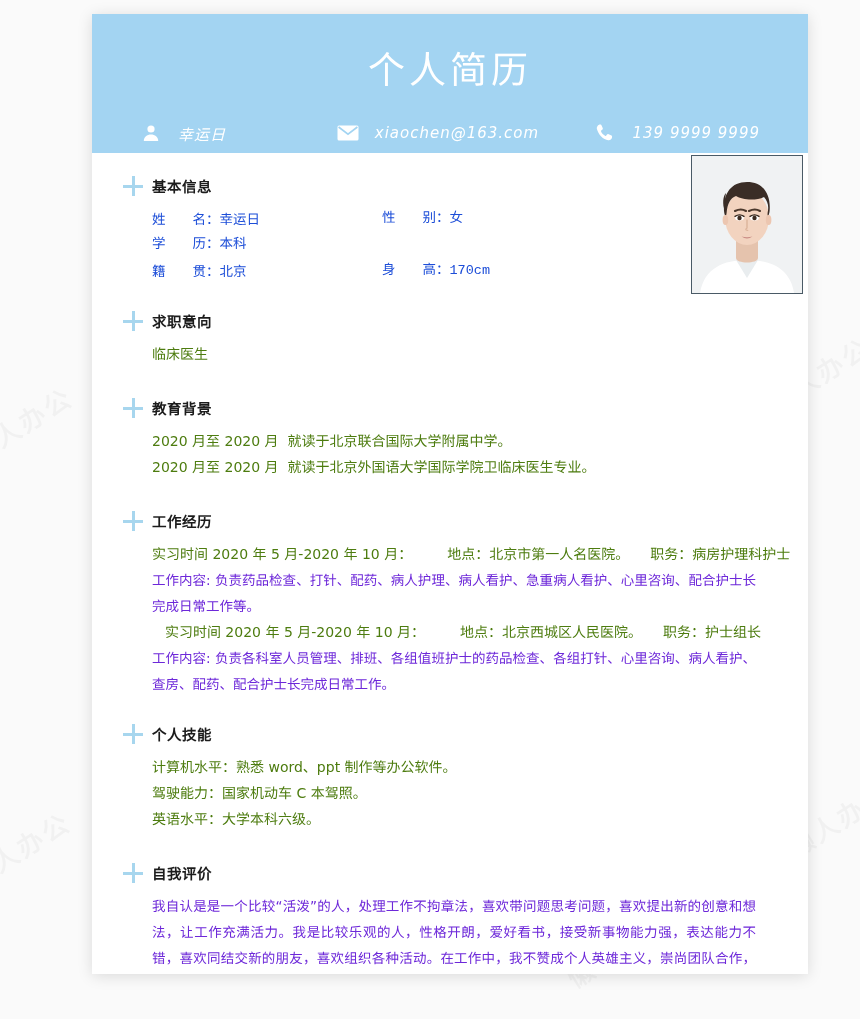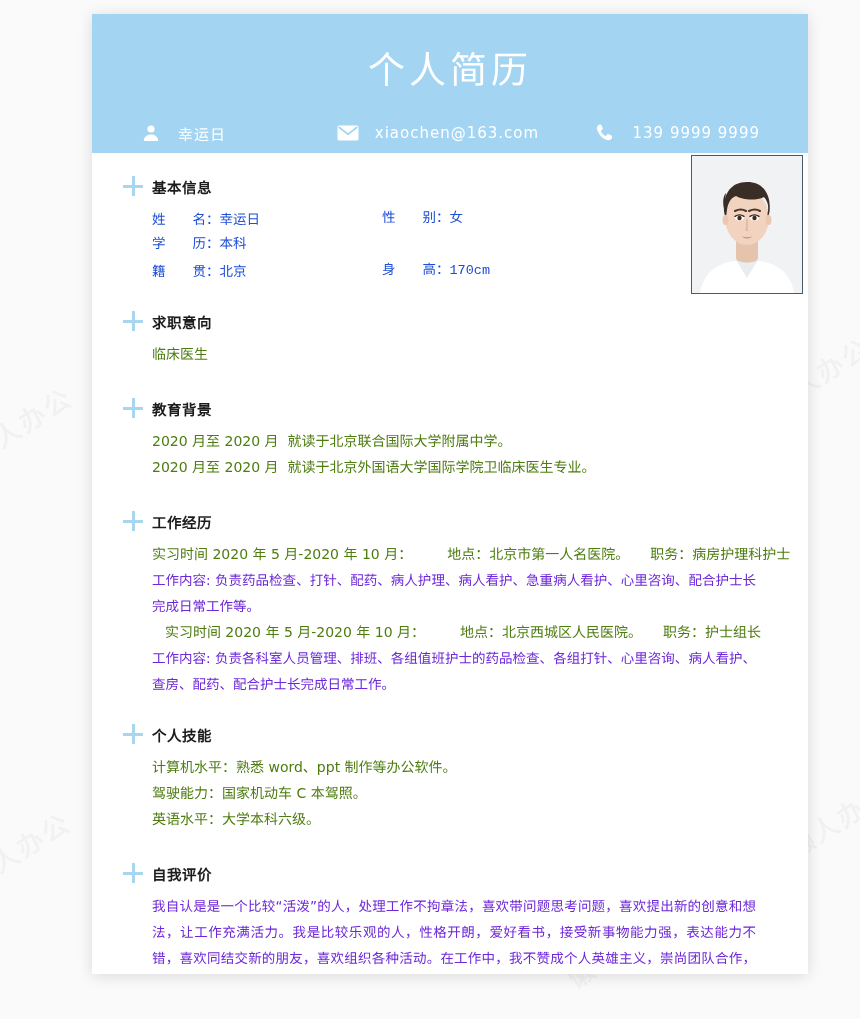--- a/index.html
+++ b/index.html
@@ -93,32 +93,31 @@
   .contact .ico {
     width: 22px;
     height: 22px;
     margin-right: 16px;
     display: flex;
     align-items: center;
     justify-content: center;
     flex: none;
   }
   .contact .ico svg { display: block; }
-  .contact .ctext { letter-spacing: 1px; white-space: nowrap; }
+  .contact .ctext { letter-spacing: 1px; white-space: nowrap; font-style: italic; }
 
   
   .body {
     padding: 22px 34px 0 34px;
     position: relative;
   }
 
   .section { position: relative; margin-bottom: 4px; }
   .sec-head {
     display: flex;
-    align-items: center;
     margin-bottom: 9px;
   }
   .plus {
     width: 22px;
     height: 22px;
     position: relative;
     flex: none;
     margin-right: 8px;
     margin-left: -4px;
   }

